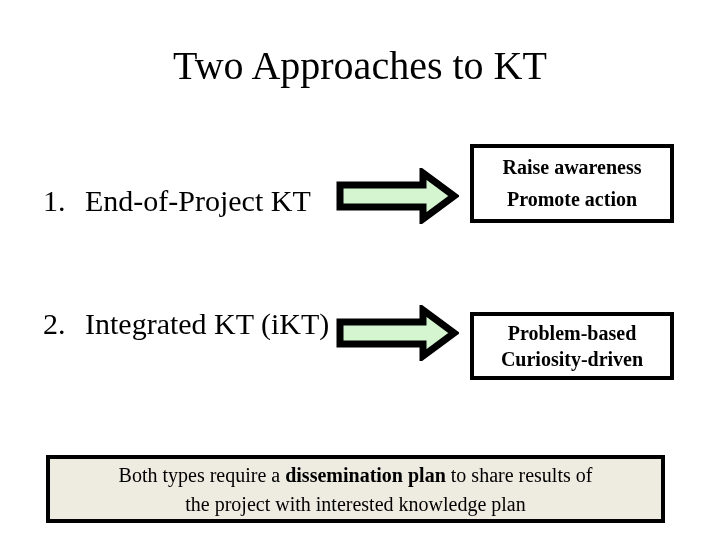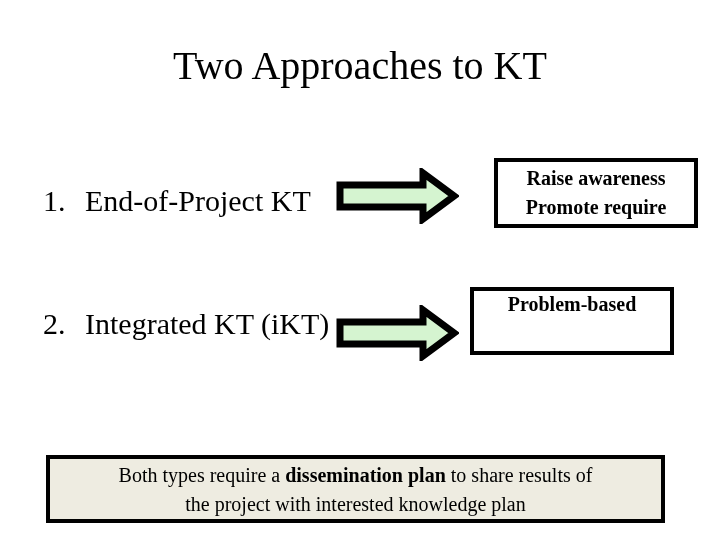--- a/index.html
+++ b/index.html
@@ -62,28 +62,27 @@
     border: 4px solid var(--box-border, #000000);
     background: #ffffff;
     display: flex;
     flex-direction: column;
     justify-content: space-evenly;
     text-align: center;
     font-weight: 700;
     font-size: 20px;
   }
   .kt-box.box1 {
-    top: 158px;
-    height: 70px;
-    margin-left: 24px;
+    top: 144px;
+    height: 79px;
   }
   .kt-box.box2 {
-    top: 287px;
+    top: 312px;
     height: 68px;
-    justify-content: flex-start;
+    justify-content: center;
   }
   .kt-box.box2 .box-line { line-height: 26px; }
   .footer-box {
     position: absolute;
     left: 46px;
     top: 455px;
     width: 619px;
     height: 68px;
     box-sizing: border-box;
     border: 4px solid var(--box-border, #000000);
@@ -104,33 +103,34 @@
   <div class="item-label row1">
     <span class="num">1.</span><span>End-of-Project KT</span>
   </div>
 
   <svg class="arrow row1" viewBox="0 0 124 56" aria-hidden="true">
     <polygon points="5,17 88,17 88,5 119,28 88,51 88,39 5,39"></polygon>
   </svg>
 
   <div class="kt-box box1">
     <div class="box-line">Raise awareness</div>
-    <div class="box-line">Promote require</div>
+    <div class="box-line">Promote action</div>
   </div>
 
   <div class="item-label row2">
     <span class="num">2.</span><span>Integrated KT (iKT)</span>
   </div>
 
   <svg class="arrow row2" viewBox="0 0 124 56" aria-hidden="true">
     <polygon points="5,17 88,17 88,5 119,28 88,51 88,39 5,39"></polygon>
   </svg>
 
   <div class="kt-box box2">
     <div class="box-line">Problem-based</div>
+    <div class="box-line">Curiosity-driven</div>
   </div>
 
   <div class="footer-box">
     <span>Both types require a </span><b>dissemination plan</b><span> to share results of</span><br>
     <span>the project with interested knowledge plan</span>
   </div>
 
 </div>
 
 </body></html>

